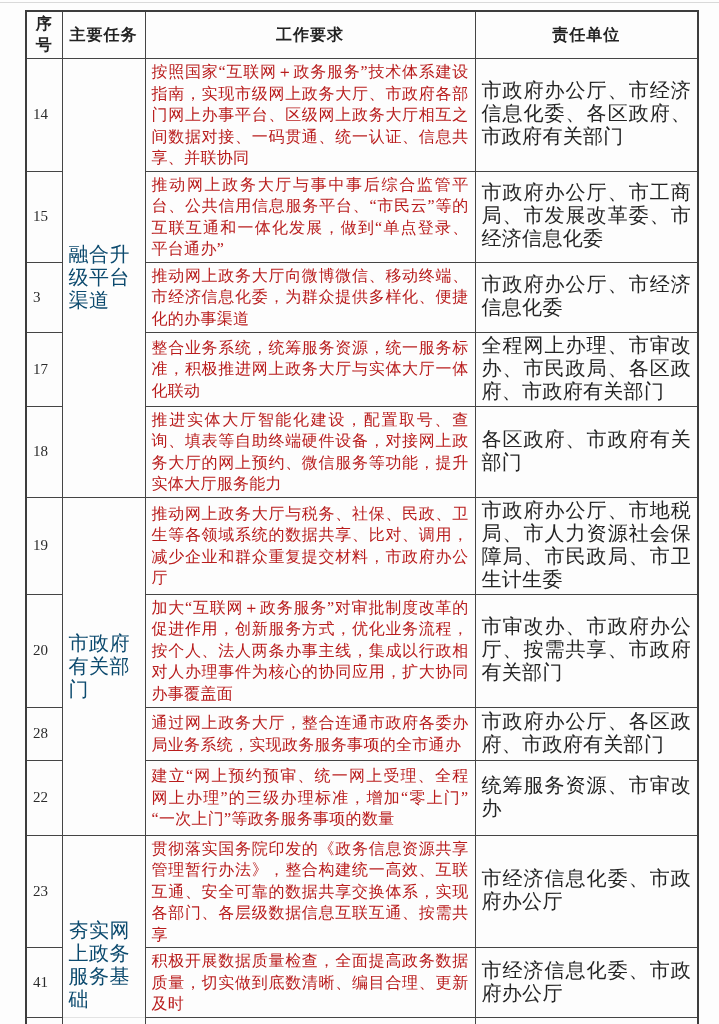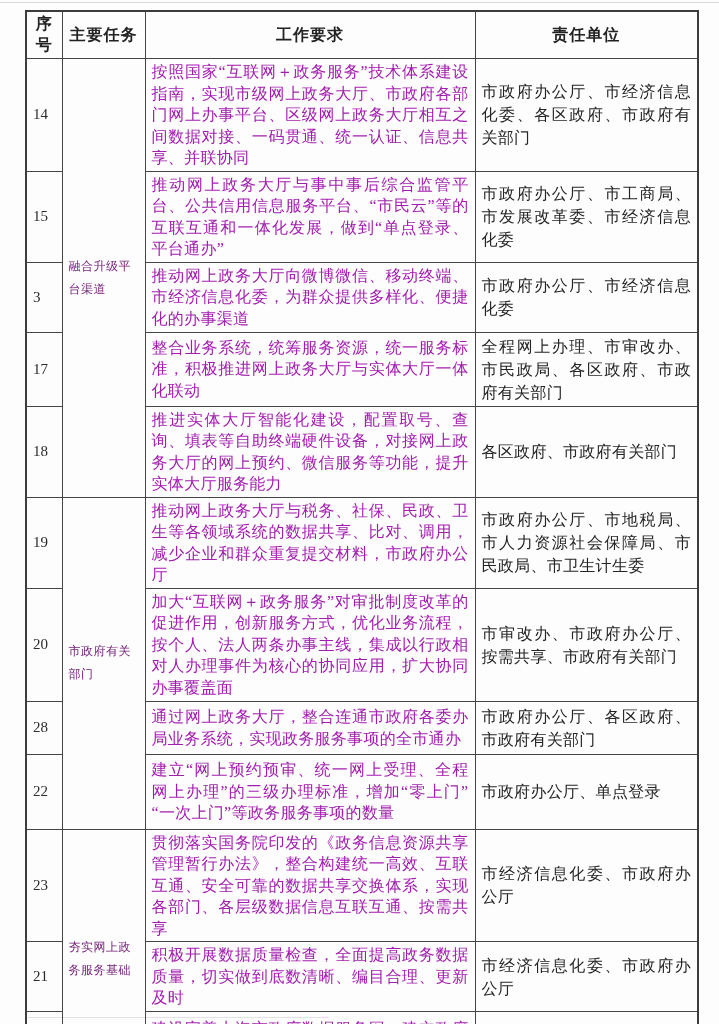--- a/index.html
+++ b/index.html
@@ -40,44 +40,45 @@
     height:33px;
     letter-spacing:1px;
     color:#222;
   }
   td.num{
     font-size:15px;
     padding:0;
     color:#2b2b2b;
   }
   td.group{
-    font-size:12px;
+    font-size:20px;
     line-height:23px;
     text-align:left;
     padding:2px 5px 2px 7px;
     letter-spacing:0.5px;
-    color:#701a75;
+    color:#0c4a6e;
   }
   td.req{
     font-size:16px;
     line-height:21.5px;
     text-align:justify;
     text-justify:inter-character;
     padding:3px 6px 3px 8px;
     letter-spacing:0.3px;
-    color:#a21caf;
+    color:#b91c1c;
   }
   td.unit{
-    font-size:16px;
+    font-size:20px;
     line-height:23px;
     text-align:justify;
     text-justify:inter-character;
     padding:3px 8px 3px 9px;
     letter-spacing:0.3px;
     color:#242424;
+    font-family:Liberation Mono, monospace;
   }
 </style>
 </head>
 <body>
 
 <div class="page-edge-top"></div>
 <div class="page-edge-bottom"></div>
 
 <table class="doc">
   <colgroup>
@@ -141,32 +142,32 @@
 
   <tr style="height:53px">
     <td class="num">28</td>
     <td class="req">通过网上政务大厅，整合连通市政府各委办局业务系统，实现政务服务事项的全市通办</td>
     <td class="unit">市政府办公厅、各区政府、市政府有关部门</td>
   </tr>
 
   <tr style="height:75px">
     <td class="num">22</td>
     <td class="req">建立“网上预约预审、统一网上受理、全程网上办理”的三级办理标准，增加“零上门”“一次上门”等政务服务事项的数量</td>
-    <td class="unit">市政府办公厅、单点登录</td>
+    <td class="unit">统筹服务资源、市审改办</td>
   </tr>
 
   <tr style="height:84px">
     <td class="num">23</td>
     <td class="group" rowspan="3">夯实网上政务服务基础</td>
     <td class="req">贯彻落实国务院印发的《政务信息资源共享管理暂行办法》，整合构建统一高效、互联互通、安全可靠的数据共享交换体系，实现各部门、各层级数据信息互联互通、按需共享</td>
     <td class="unit">市经济信息化委、市政府办公厅</td>
   </tr>
 
   <tr style="height:70px">
-    <td class="num">21</td>
+    <td class="num">41</td>
     <td class="req">积极开展数据质量检查，全面提高政务数据质量，切实做到底数清晰、编目合理、更新及时</td>
     <td class="unit">市经济信息化委、市政府办公厅</td>
   </tr>
 
   <tr style="height:78px">
     <td class="num">25</td>
     <td class="req">建设完善上海市政府数据服务网，建立政府和社会互动的大数据采集形成机制，提升政务数据资源向社会开放的广度和深度</td>
     <td class="unit">市经济信息化委、市政府办公厅</td>
   </tr>
 </tbody>

